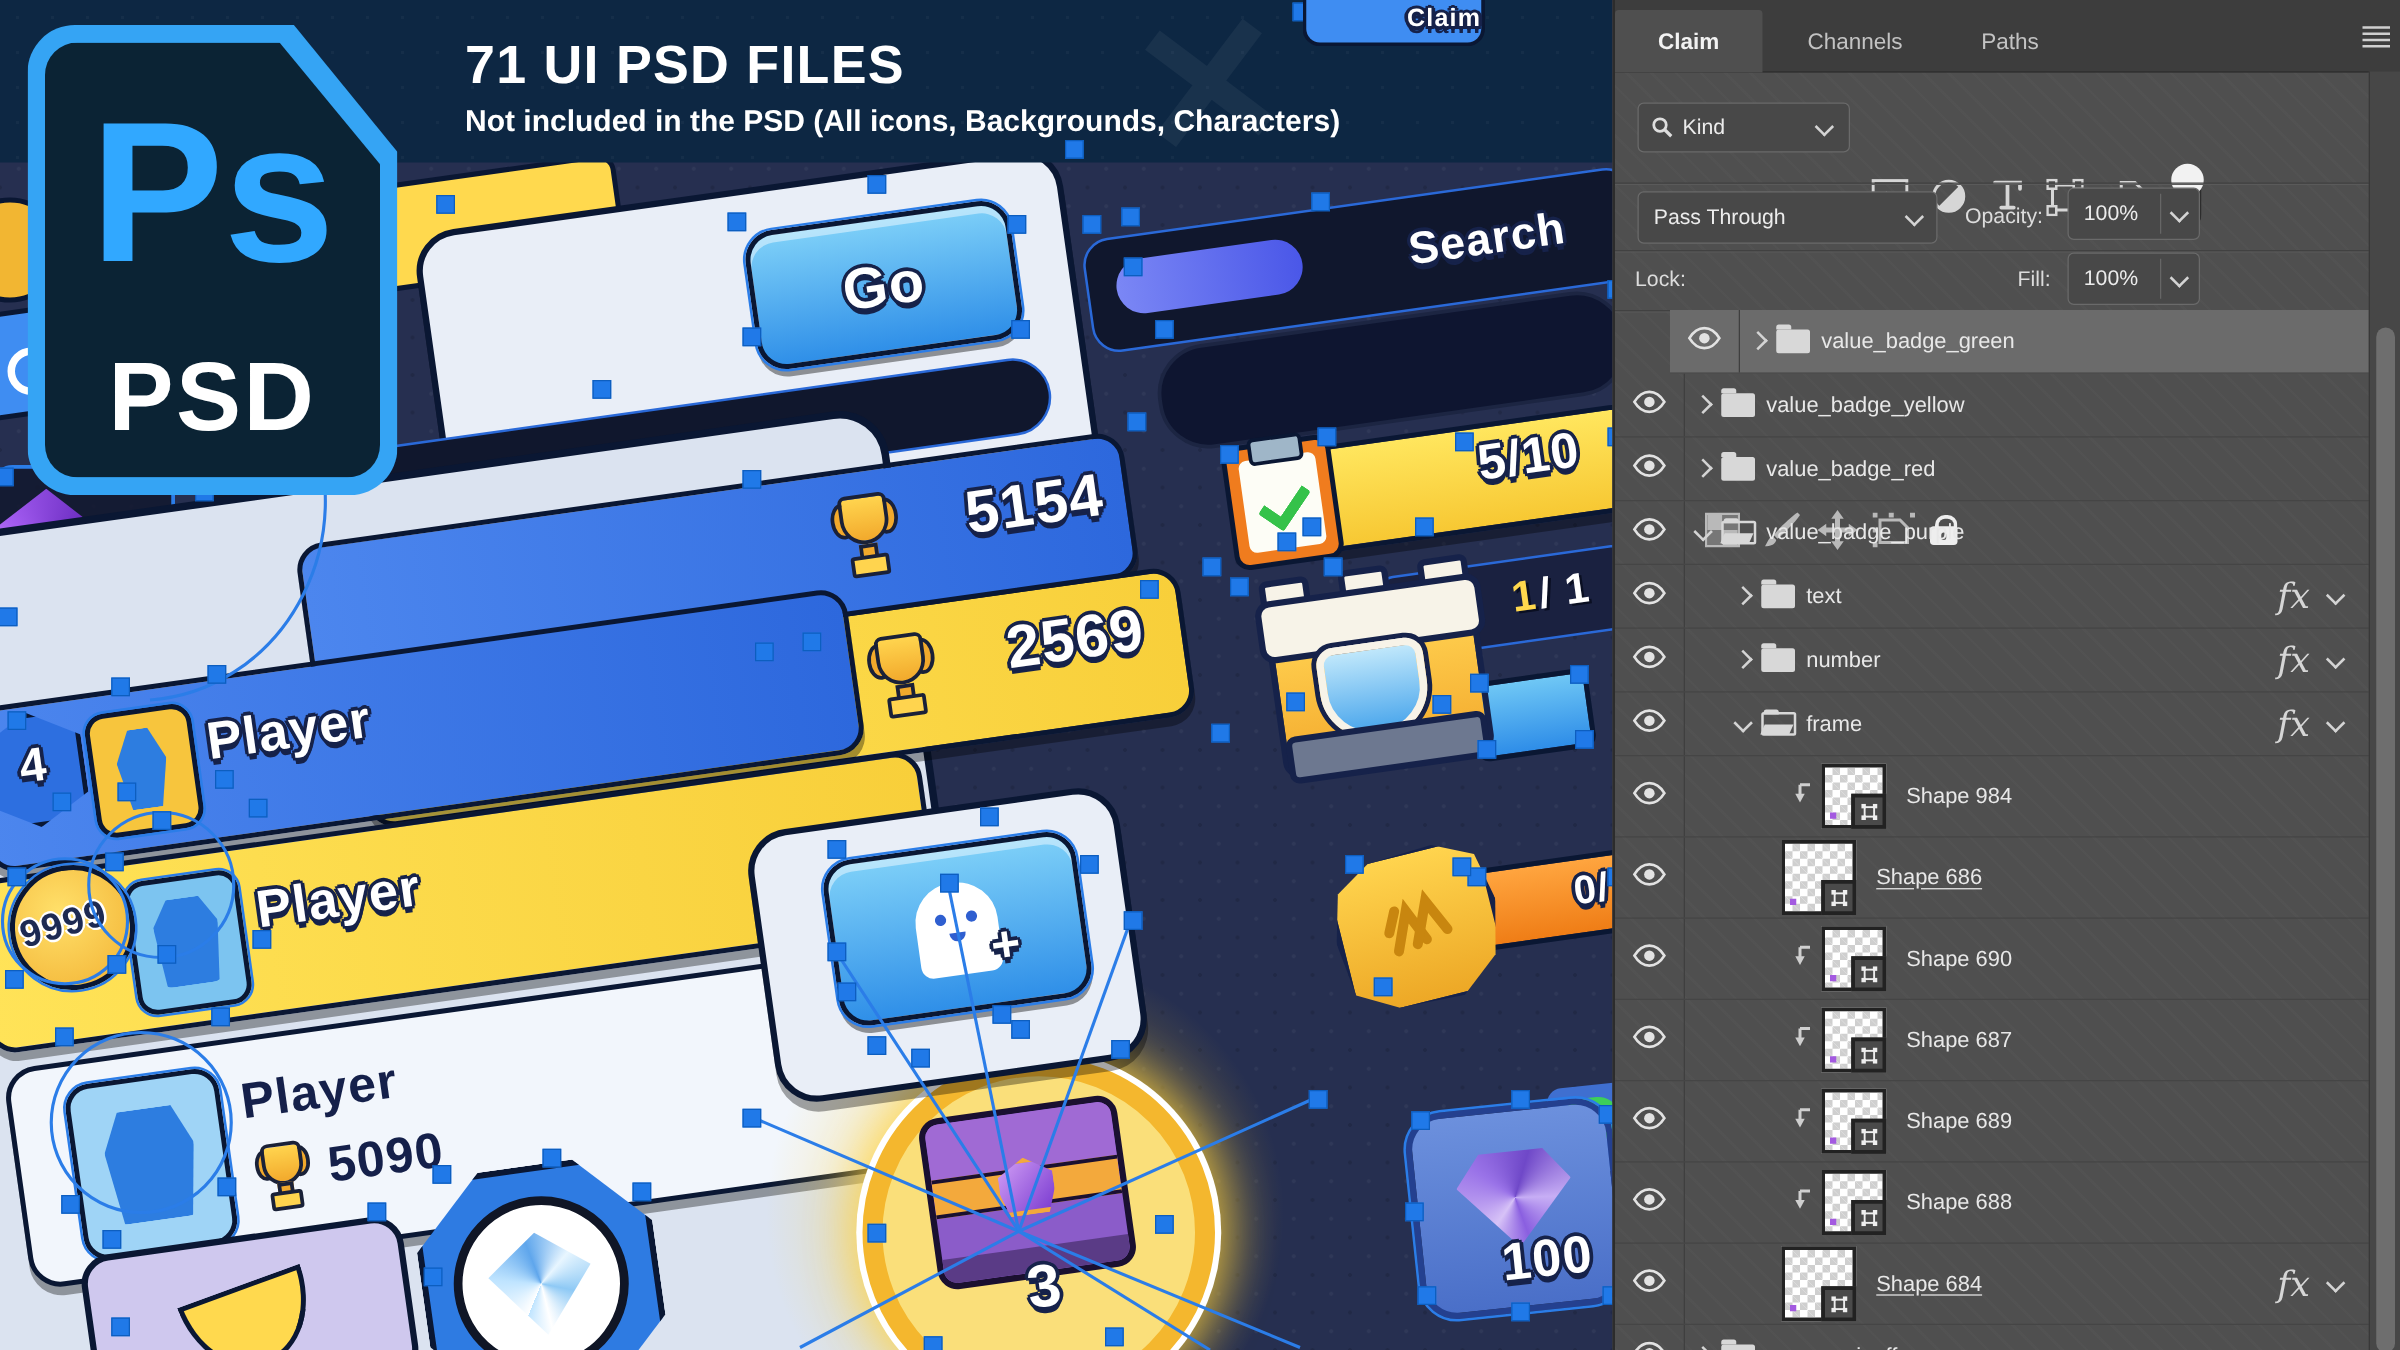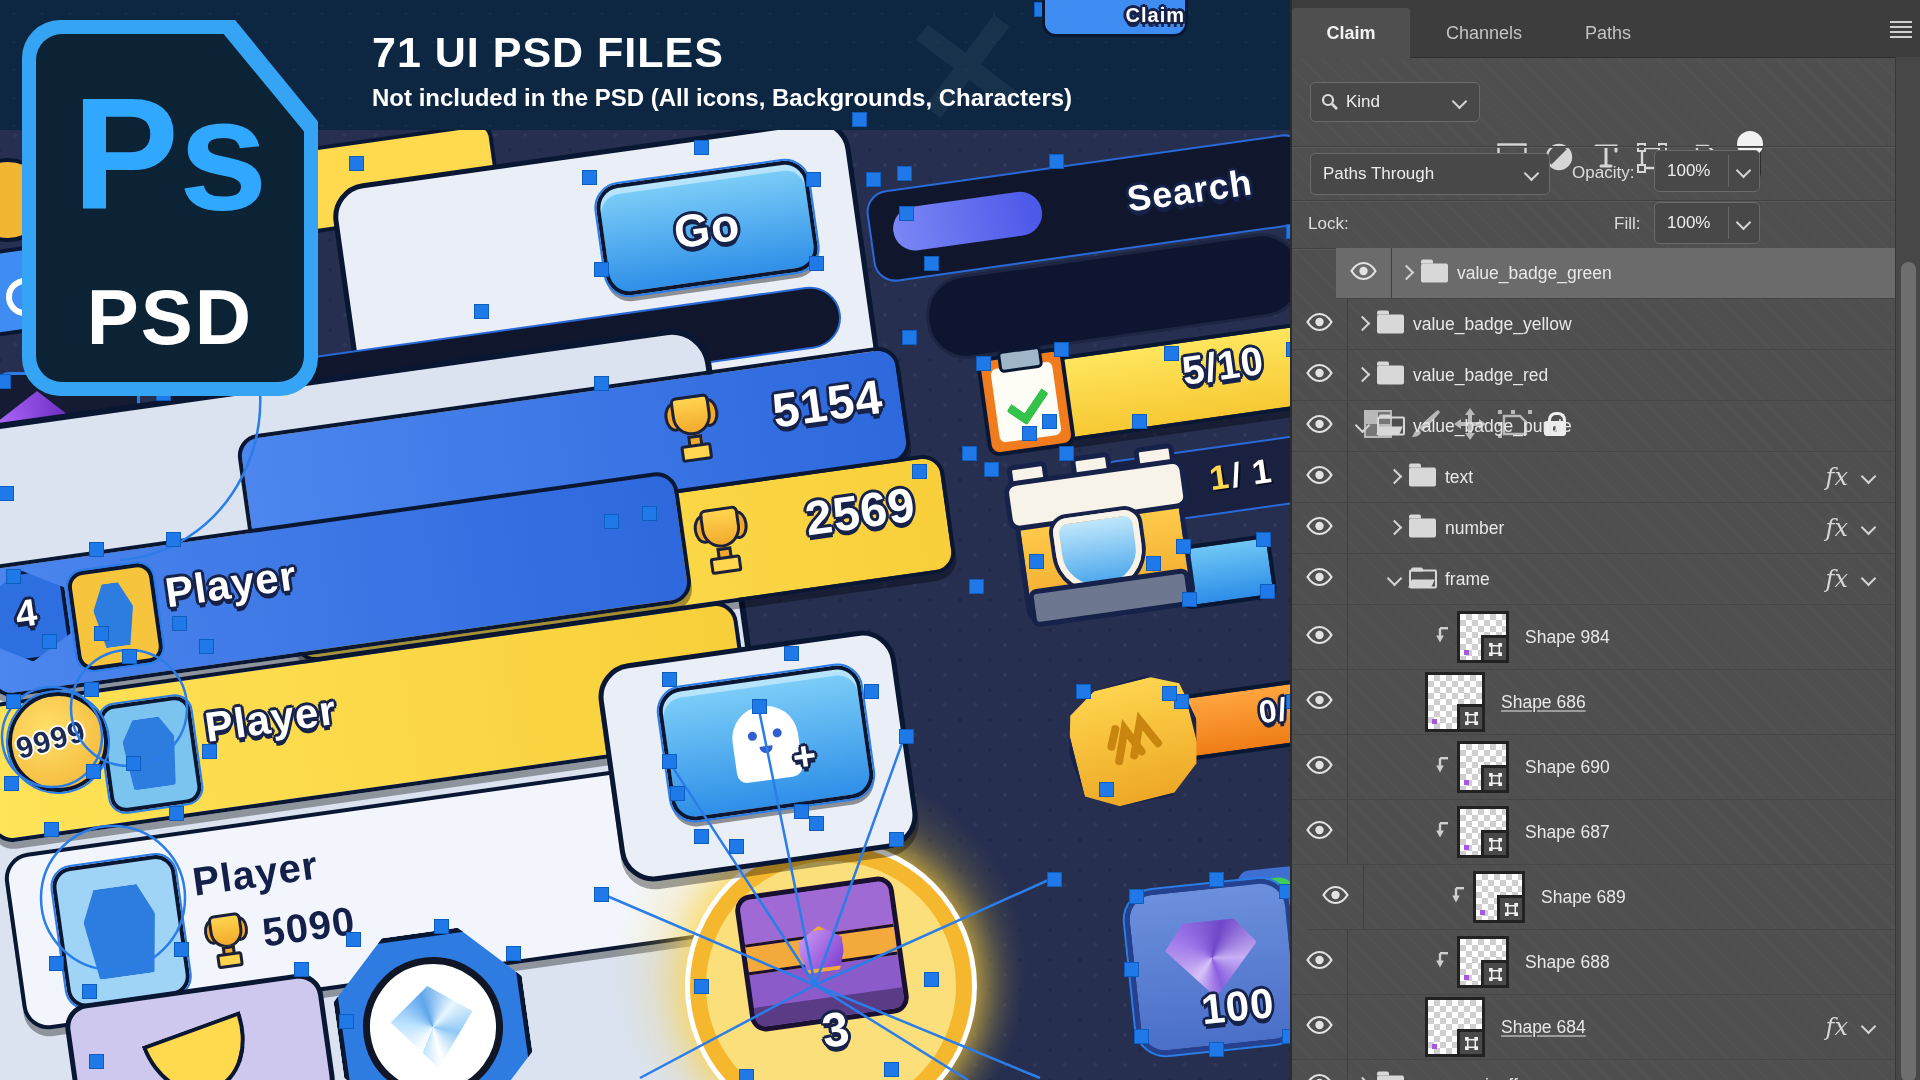--- a/index.html
+++ b/index.html
@@ -128,21 +128,21 @@
   .folder.open::after{content:"";position:absolute;left:-1px;bottom:-1px;width:23px;height:8px;background:#d8d8d8;transform:skewX(-24deg);}
   .lname{position:absolute;top:50%;transform:translateY(-50%);font-size:17.5px;color:#e8e8e8;white-space:nowrap;}
   .lname.u{text-decoration:underline;text-underline-offset:3px;}
   .thumb{position:absolute;top:50%;transform:translateY(-50%);background:#fff;border:3px solid #222;
      background-image:linear-gradient(45deg,#cfcfcf 25%,transparent 25%,transparent 75%,#cfcfcf 75%),
                       linear-gradient(45deg,#cfcfcf 25%,#fff 25%,#fff 75%,#cfcfcf 75%);
      background-size:12px 12px;background-position:0 0,6px 6px;}
   .thumb .badge{position:absolute;right:-3px;bottom:-3px;width:22px;height:22px;background:#4a4a4a;border:3px solid #222;display:flex;align-items:center;justify-content:center;}
   .thumb .pdot{position:absolute;left:4px;bottom:5px;width:5px;height:5px;background:#a35ae0;}
   .clip{position:absolute;top:50%;transform:translateY(-50%);}
-  .fx{position:absolute;right:48px;top:50%;transform:translateY(-50%);font-family:"DejaVu Serif",serif;font-style:italic;font-size:24px;color:#d6d6d6;}
+  .fx{position:absolute;right:48px;top:50%;transform:translateY(-50%);font-family:"DejaVu Serif",serif;font-style:italic;font-size:28px;color:#d6d6d6;}
   .fxchev{position:absolute;right:22px;top:50%;margin-top:-6px;}
   #scrollbar{position:absolute;right:0;top:57px;width:26px;height:1023px;background:#474747;border-left:1px solid #383838;}
   #scrollthumb{position:absolute;left:5px;top:205px;width:15px;height:820px;background:#6e6e6e;border-radius:8px;}
   .lockicon{position:absolute;top:206px;}
 </style>
 </head>
 <body>
 
 <div id="stage">
 
@@ -484,21 +484,21 @@
           <rect x="2" y="13" width="12" height="14" fill="#d6d6d6"></rect>
         </svg>
       <div class="ficon" style="left:447px;top:76px;width:22px;height:50px;border-radius:12px;background:#3a3a3a;box-shadow:inset 0 0 0 1px #2c2c2c;">
         <div style="position:absolute;left:50%;top:-2px;transform:translateX(-50%);width:26px;height:26px;border-radius:50%;background:#f2f2f2;"></div>
       </div>
     </div>
     <div class="divider" style="top:146px;"></div>
 
     <div class="section" style="top:146px;height:54px;">
       <div class="combo" style="left:18px;top:7px;width:238px;height:40px;">
-        <span style="margin-left:12px;">Paths Through</span>
+        <span style="margin-left:12px;">Pass Through</span>
         <span class="chev" style="position:absolute;right:12px;top:14px;"></span>
       </div>
       <span style="position:absolute;left:280px;top:17px;font-size:17px;color:#dcdcdc;">Opacity:</span>
       <div class="combo" style="left:362px;top:4px;width:104px;height:40px;">
         <span style="margin-left:12px;">100%</span>
         <span style="position:absolute;right:30px;top:4px;bottom:4px;width:1px;background:#666;"></span>
         <span class="chev" style="position:absolute;right:10px;top:14px;"></span>
       </div>
     </div>
     <div class="divider" style="top:200px;"></div>
@@ -726,21 +726,21 @@
                 <rect x="2.5" y="2.5" width="7" height="7" fill="none" stroke="#efefef" stroke-width="1.4"></rect>
                 <rect x="0" y="0" width="3.4" height="3.4" fill="#efefef"></rect>
                 <rect x="8.6" y="0" width="3.4" height="3.4" fill="#efefef"></rect>
                 <rect x="0" y="8.6" width="3.4" height="3.4" fill="#efefef"></rect>
                 <rect x="8.6" y="8.6" width="3.4" height="3.4" fill="#efefef"></rect>
               </svg>
             </span>
           </span>
           <span class="lname" style="left:233px;">Shape 687</span>
         </div>
-        <div class="lrow" style="height: 64px; margin-left: 16px;">
+        <div class="lrow" style="height: 64px;">
           <div class="eyecol">
             <span class="eye"><svg width="27" height="19" viewBox="0 0 27 19">
                 <path d="M1.5 9.5 C5.5 3 9.5 1.5 13.5 1.5 C17.5 1.5 21.5 3 25.5 9.5 C21.5 16 17.5 17.5 13.5 17.5 C9.5 17.5 5.5 16 1.5 9.5 Z" fill="none" stroke="#e2e2e2" stroke-width="2.2"></path>
                 <circle cx="13.5" cy="9.5" r="4.2" fill="#e2e2e2"></circle>
               </svg></span>
           </div>
           <span class="clip" style="left:143px;"><svg width="14" height="18" viewBox="0 0 14 18">
               <path d="M5 2.2 H13" stroke="#cfcfcf" stroke-width="2.4"></path>
               <path d="M5 2.2 V10" stroke="#cfcfcf" stroke-width="2.4"></path>
               <path d="M1.2 9.5 L5 16.5 L8.8 9.5 Z" fill="#cfcfcf"></path>

